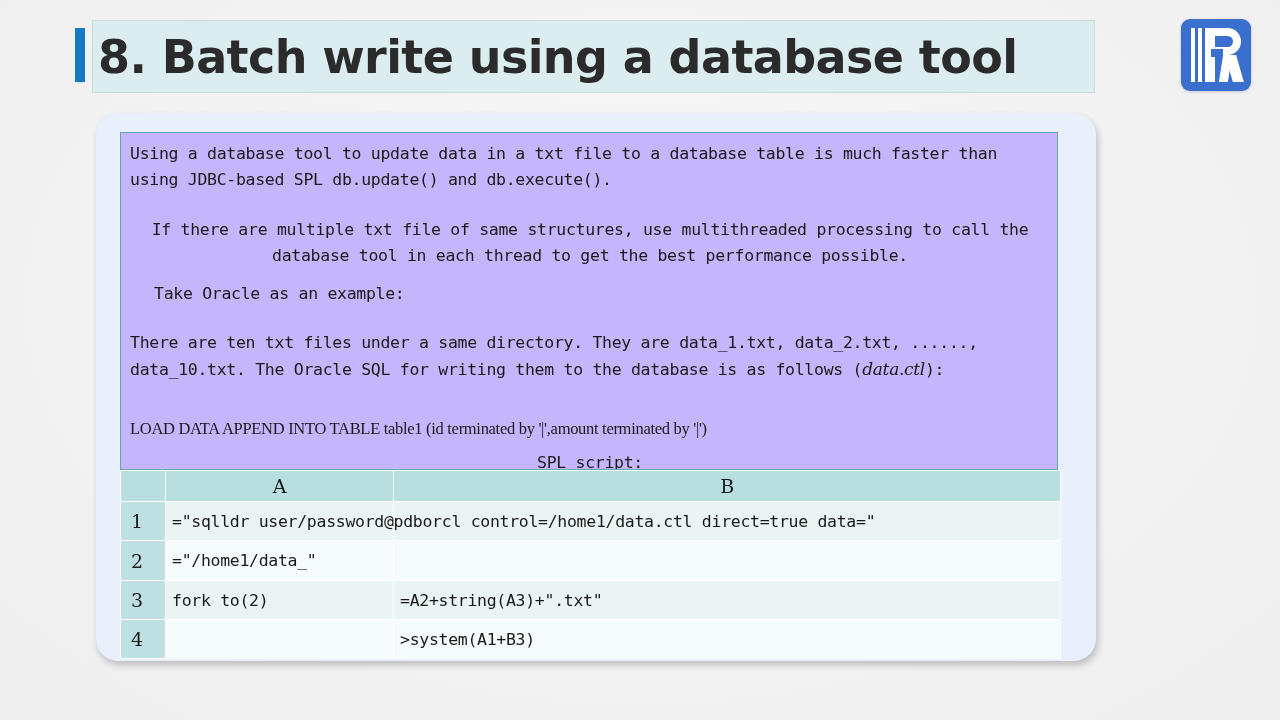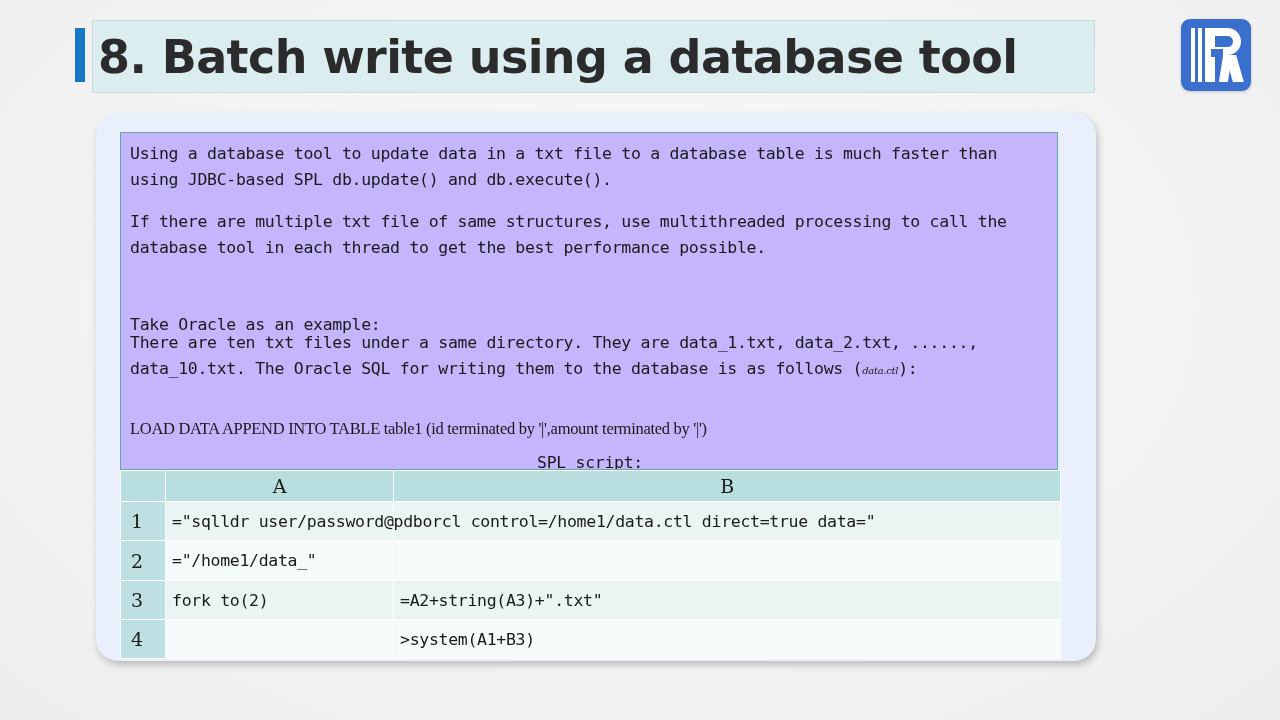--- a/index.html
+++ b/index.html
@@ -125,26 +125,26 @@
     font-size: 16.5px;
     line-height: 26px;
     color: #1a1a1a;
     white-space: pre-wrap;
     letter-spacing: -0.3px;
   }
   .para.wide { width: 920px; }
   em.ital {
     font-style: italic;
     font-family: "DejaVu Serif", "Liberation Serif", serif;
-    font-size: 10px;
+    font-size: 17px;
   }
 
   #p1  { top: 8px;   }
-  #p2  { top: 76px;  }
-  #p3  { top: 179px; }
+  #p2  { top: 84px; text-align: center;  }
+  #p3  { top: 148px; margin-left: 24px; }
   #p4  { top: 197px; }
   #p5  { top: 283px; font-family: Liberation Serif, serif; }
   #p6  { top: 317px; text-align: center; }
 
   
   #spl-table {
     position: absolute;
     left: 120px; top: 470px;
     width: 940px;
     border-collapse: collapse;

